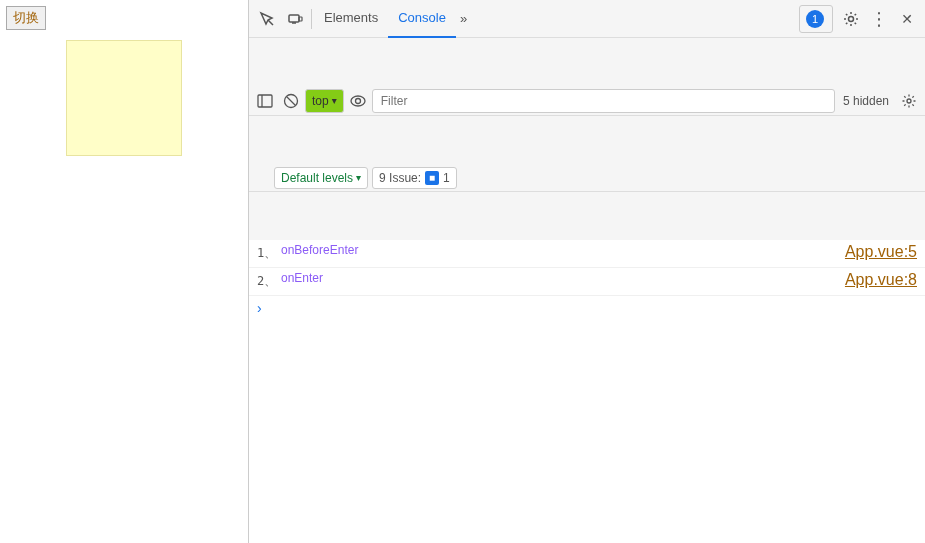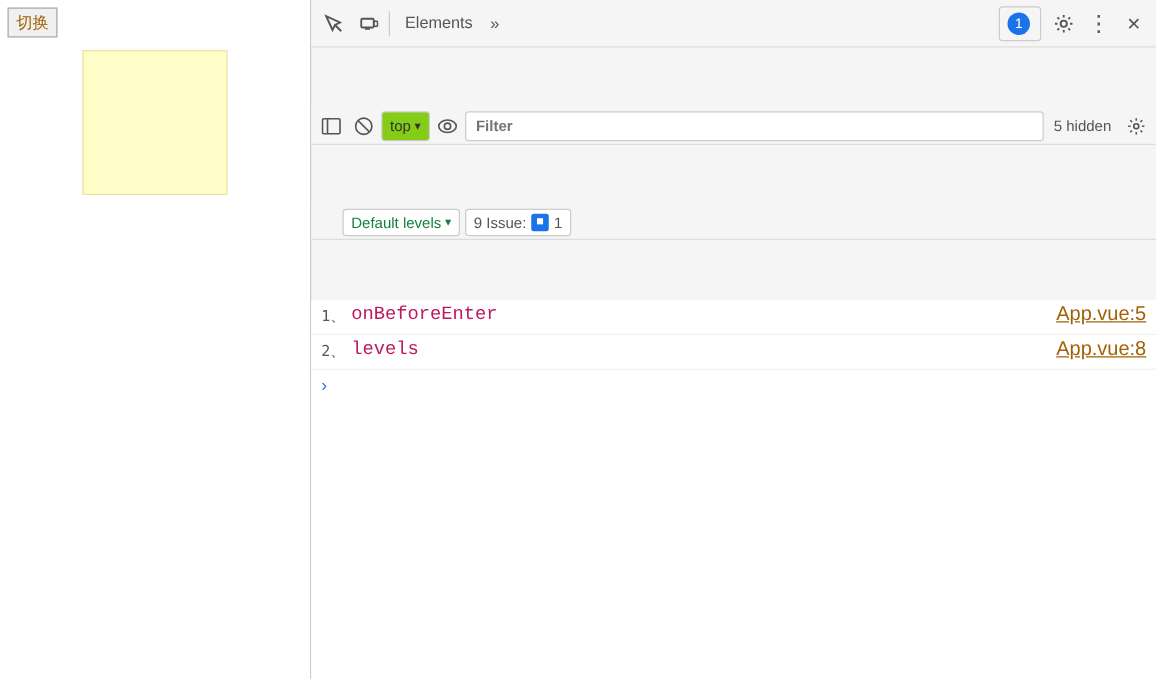--- a/index.html
+++ b/index.html
@@ -199,21 +199,20 @@
 
     .filter-input {
       flex: 1;
       height: 24px;
       border: 1px solid #ccc;
       border-radius: 3px;
       padding: 0 8px;
       font-size: 12px;
       background: #fff;
       outline: none;
-      font-weight: bold;
     }
 
     .hidden-count {
       font-size: 12px;
       color: #555;
       white-space: nowrap;
       padding: 0 6px;
     }
 
     .console-settings {
@@ -300,23 +299,23 @@
     .entry-number {
       color: #555;
       margin-right: 4px;
       min-width: 20px;
       font-family: monospace;
       font-size: 12px;
       padding-top: 2px;
     }
 
     .entry-text {
-      color: #be185d;
-      font-family: Liberation Mono, monospace;
-      font-size: 15px;
+      color: #8b5cf6;
+      font-family: Liberation Sans, sans-serif;
+      font-size: 12px;
       flex: 1;
     }
 
     .entry-source {
       color: #a16207;
       font-size: 16px;
       text-decoration: underline;
       cursor: pointer;
       margin-left: 8px;
       white-space: nowrap;
@@ -353,20 +352,21 @@
     </div>
     <div class="toolbar-icon">
       <svg width="16" height="16" viewBox="0 0 16 16" fill="none">
         <rect x="2" y="4" width="10" height="7" rx="1" stroke="#555" stroke-width="1.5" fill="none"></rect>
         <rect x="12" y="6" width="3" height="4" rx="0.5" stroke="#555" stroke-width="1.2" fill="none"></rect>
         <line x1="5" y1="12" x2="9" y2="12" stroke="#555" stroke-width="1.5"></line>
       </svg>
     </div>
     <div class="toolbar-divider"></div>
     <div class="tab-label">Elements</div>
+    <div class="tab-label active">Console</div>
     <div class="more-tabs">»</div>
     <div class="toolbar-spacer"></div>
     <div class="badge-container">
       <div class="notification-badge">1</div>
     </div>
     <div class="toolbar-icon">
       <svg width="16" height="16" viewBox="0 0 16 16" fill="none">
         <circle cx="8" cy="8" r="2.5" stroke="#555" stroke-width="1.5" fill="none"></circle>
         <path d="M8 1v2M8 13v2M1 8h2M13 8h2M2.93 2.93l1.41 1.41M11.66 11.66l1.41 1.41M2.93 13.07l1.41-1.41M11.66 4.34l1.41-1.41" stroke="#555" stroke-width="1.5"></path>
       </svg>
@@ -427,21 +427,21 @@
   <div class="console-output">
 
     <div class="console-entry">
       <span class="entry-number">1、</span>
       <span class="entry-text">onBeforeEnter</span>
       <span class="entry-source">App.vue:5</span>
     </div>
 
     <div class="console-entry">
       <span class="entry-number">2、</span>
-      <span class="entry-text">levels</span>
+      <span class="entry-text">onEnter</span>
       <span class="entry-source">App.vue:8</span>
     </div>
 
     <div class="console-prompt-row">
       <span class="chevron-right">›</span>
     </div>
 
   </div>
 </div>
 

